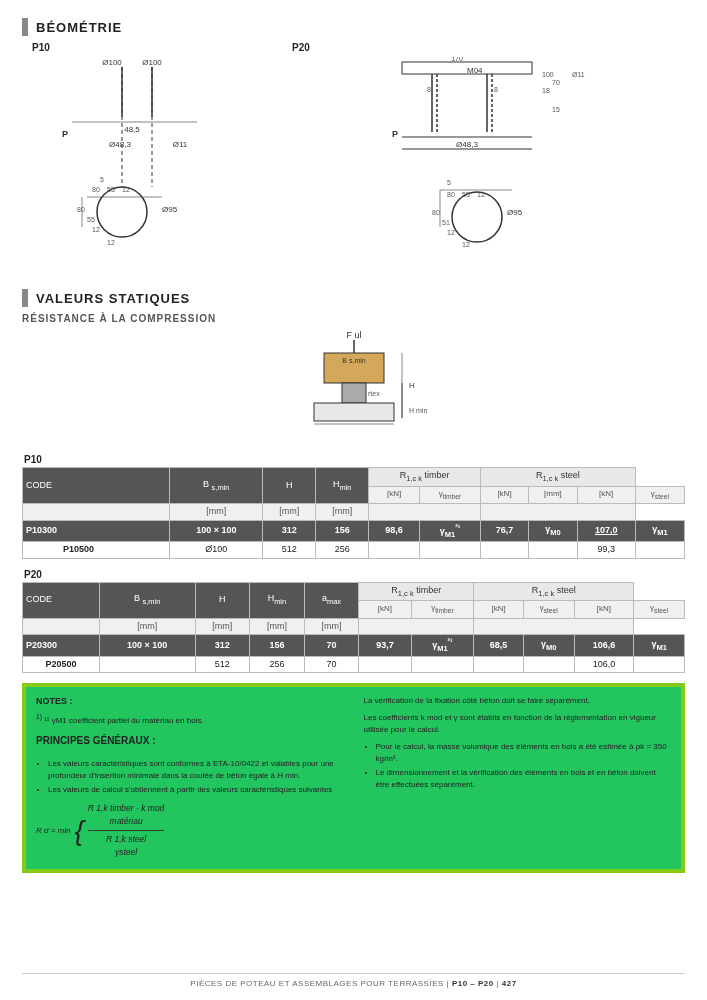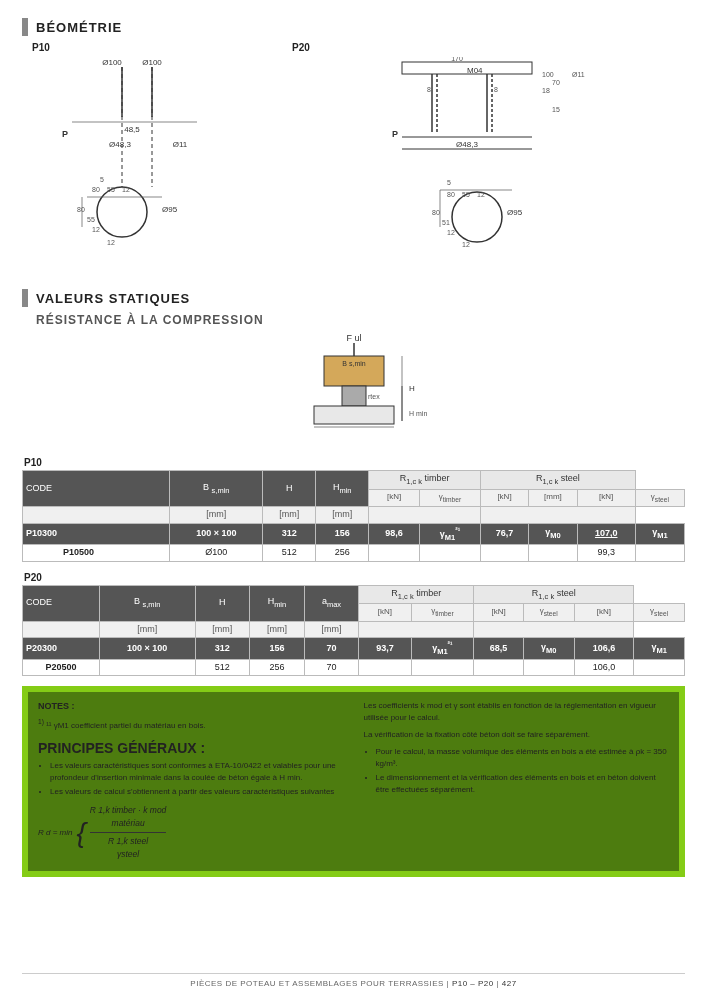--- a/index.html
+++ b/index.html
@@ -59,27 +59,26 @@
       font-weight: 700;
       margin-bottom: 4px;
     }
 
     
     .static-section {
       margin-top: 8px;
       margin-bottom: 6px;
     }
     .static-subtitle {
-      font-size: 12px;
+      font-size: 10px;
       font-weight: 700;
       letter-spacing: 1px;
       text-transform: uppercase;
       color: #555;
       margin-bottom: 4px;
-      margin-left: 14px;
     }
     .force-diagram {
       display: flex;
       justify-content: center;
       margin: 4px 0 6px 0;
       align-items: flex-end;
     }
 
     
     .table-section {
@@ -133,38 +132,38 @@
       background: #fff;
     }
     .span-header {
       background: #e8e8e8 !important;
       color: #333 !important;
       font-size: 8px;
     }
 
     
     .notes-section {
-      border: 6px solid #84cc16;
+      border: 4px solid #84cc16;
       padding: 8px 10px;
       font-size: 8px;
       line-height: 1.5;
       margin-top: 8px;
-      background: #4d7c0f;
+      background: #22c55e;
     }
     .notes-title {
       font-weight: 700;
       font-size: 9px;
       margin-bottom: 3px;
     }
     .notes-sub {
       font-weight: 700;
-      font-size: 14px;
+      font-size: 10px;
       text-transform: uppercase;
       margin-top: 6px;
-      margin-bottom: 1px;
+      margin-bottom: 10px;
     }
     .notes-cols {
       display: flex;
       gap: 20px;
     }
     .notes-left {
       flex: 1;
     }
     .notes-right {
       flex: 1;
@@ -215,21 +214,21 @@
       justify-content: center;
       align-items: center;
       font-size: 8px;
       color: #666;
       letter-spacing: 0.5px;
       border-top: 1px solid #ccc;
       padding-top: 5px;
       margin: 0 22px;
     }
     .footer-bold {
-      font-weight: 400;
+      font-weight: 700;
       color: #333;
     }
   </style>
 </head>
 <body>
 
 <div class="page">
 
   <div class="geometry-section">
     <div class="section-header">
@@ -508,22 +507,22 @@
               <span>matériau</span>
             </div>
             <div class="formula-line">
               <span>R 1,k steel</span><br>
               <span>γsteel</span>
             </div>
           </div>
         </div>
       </div>
       <div class="notes-right">
+        <p style="margin-bottom:5px;">La vérification de la fixation côté béton doit se faire séparément.</p>
         <p style="margin-bottom:5px;">Les coefficients k mod et γ sont établis en fonction de la réglementation en vigueur utilisée pour le calcul.</p>
-        <p style="margin-bottom:5px;">La vérification de la fixation côté béton doit se faire séparément.</p>
         <ul class="notes-list">
           <li>Pour le calcul, la masse volumique des éléments en bois a été estimée à ρk = 350 kg/m³.</li>
           <li>Le dimensionnement et la vérification des éléments en bois et en béton doivent être effectuées séparément.</li>
         </ul>
       </div>
     </div>
   </div>
 
   <div class="page-footer">
     <span>PIÈCES DE POTEAU ET ASSEMBLAGES POUR TERRASSIES</span>

